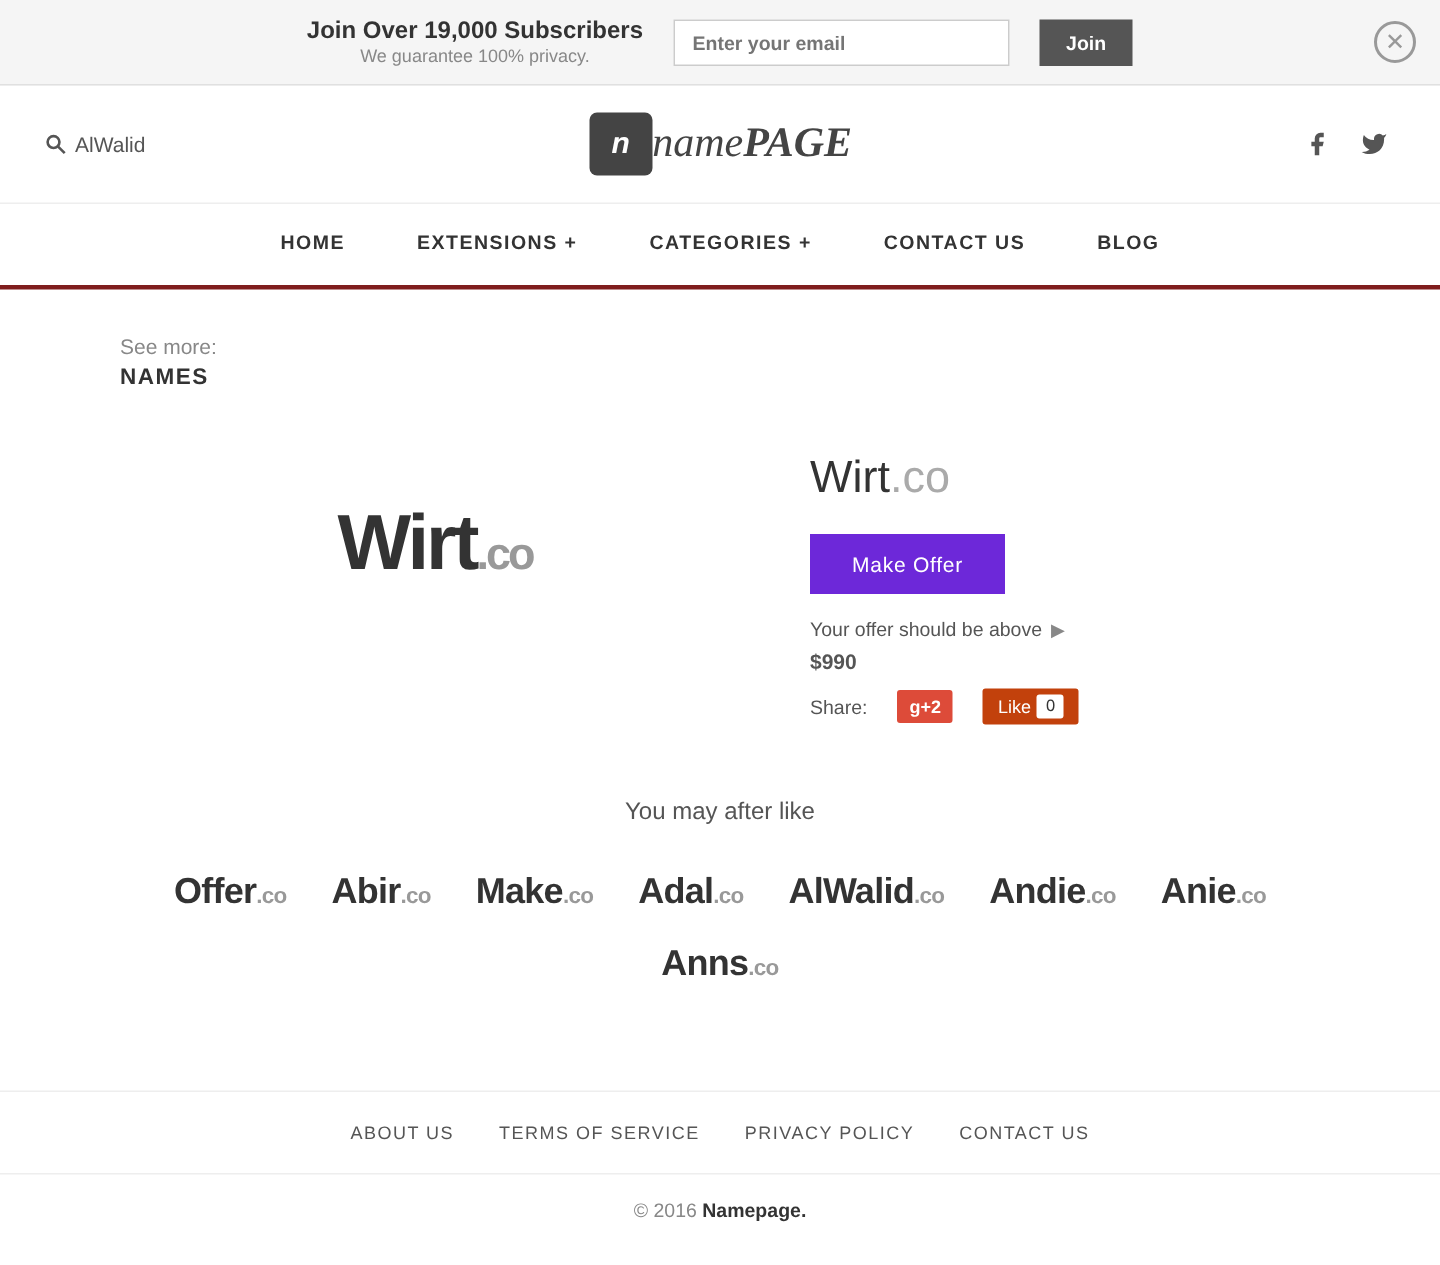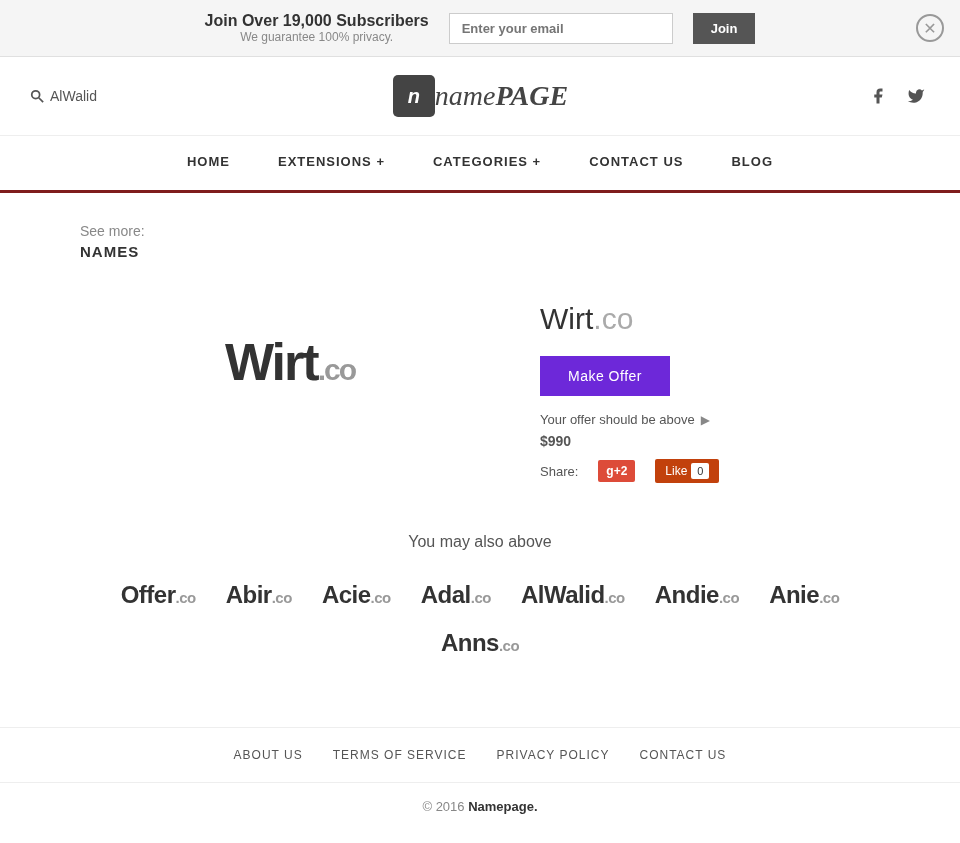--- a/index.html
+++ b/index.html
@@ -343,26 +343,26 @@
         <button class="gplus-btn">g+2</button>
         <button class="fb-like-btn">
           <span>Like</span>
           <span class="fb-count">0</span>
         </button>
       </div>
     </div>
   </div>
 
   <div class="also-like">
-    <div class="also-like-title">You may also above</div>
+    <div class="also-like-title">You may after like</div>
     <div class="also-like-grid">
 
     <div class="also-like-item"><span>Offer</span><span class="co-part">.co</span></div>
         <div class="also-like-item"><span>Abir</span><span class="co-part">.co</span></div>
-        <div class="also-like-item"><span>Acie</span><span class="co-part">.co</span></div>
+        <div class="also-like-item"><span>Make</span><span class="co-part">.co</span></div>
         <div class="also-like-item"><span>Adal</span><span class="co-part">.co</span></div>
         <div class="also-like-item"><span>AlWalid</span><span class="co-part">.co</span></div>
         <div class="also-like-item"><span>Andie</span><span class="co-part">.co</span></div>
         <div class="also-like-item"><span>Anie</span><span class="co-part">.co</span></div>
         <div class="also-like-item"><span>Anns</span><span class="co-part">.co</span></div>
       </div>
   </div>
 </div>
 
 <hr class="divider">

